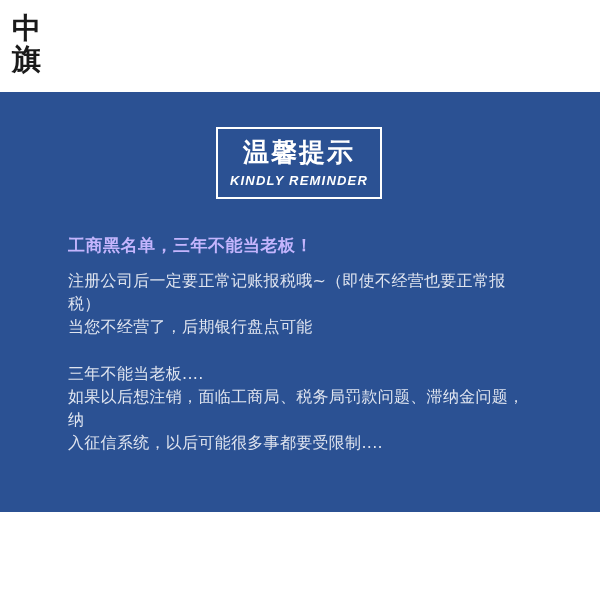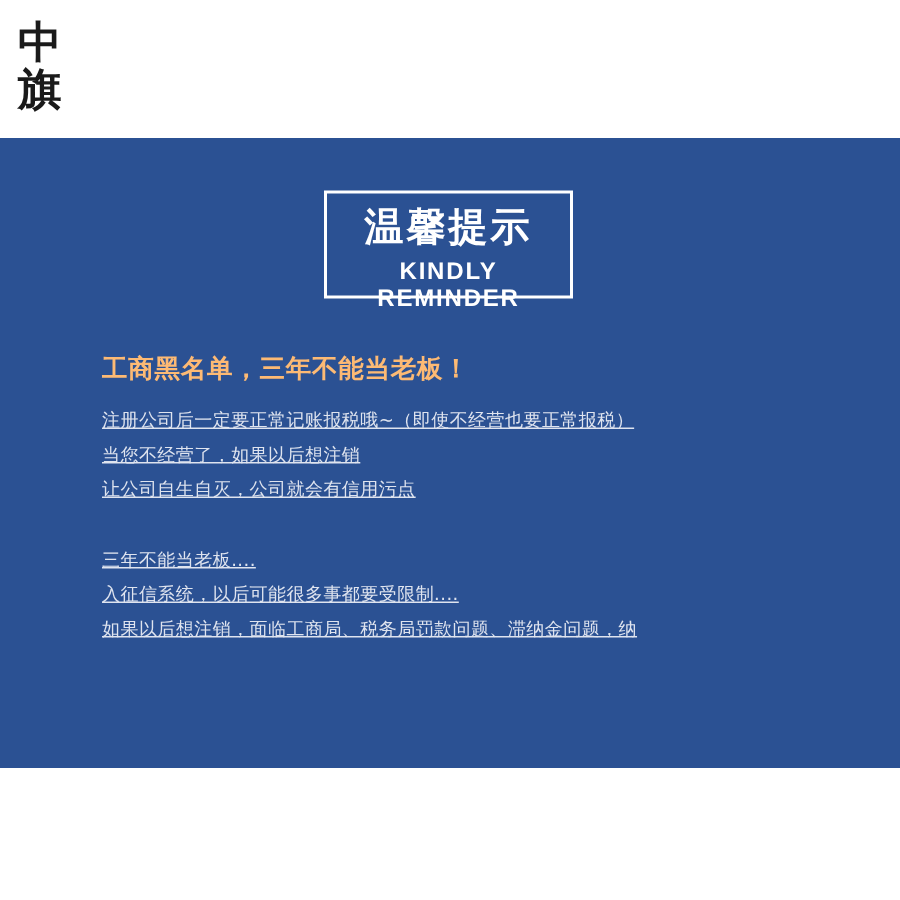--- a/index.html
+++ b/index.html
@@ -82,49 +82,49 @@
     font-family: "DejaVu Sans", sans-serif;
     font-size: 26px;
     font-weight: bold;
     color: #ffffff;
     letter-spacing: 2px;
     line-height: 1.1;
   }
   .badge-en {
     margin-top: 6px;
     font-family: "Liberation Sans", sans-serif;
-    font-size: 16px;
+    font-size: 13px;
     font-weight: bold;
     color: #ffffff;
     letter-spacing: 1.2px;
+    font-style: italic;
   }
 
   
   .content {
     position: absolute;
     left: 68px;
     top: 142px;
     width: 470px;
   }
   .sec-title {
     font-family: Liberation Sans, sans-serif;
     font-size: 17px;
     font-weight: bold;
-    color: #fdba74;
+    color: #c4b5fd;
     letter-spacing: 0.5px;
     margin: 0 0 12px 0;
   }
   .sec-line {
     font-family: "DejaVu Sans", sans-serif;
-    font-size: 12px;
+    font-size: 16px;
     color: #dfe4ef;
     line-height: 23px;
     margin: 0;
     letter-spacing: 0.3px;
-    text-decoration: underline;
   }
   .sec-gap {
     height: 24px;
   }
 </style>
 </head>
 <body>
 
 <div class="page">
 
@@ -140,30 +140,29 @@
     <div class="badge">
       <div class="badge-cn">温馨提示</div>
       <div class="badge-en">KINDLY REMINDER</div>
     </div>
 
     <div class="content">
 
       <div>
         <p class="sec-title">工商黑名单，三年不能当老板！</p>
         <p class="sec-line">注册公司后一定要正常记账报税哦~（即使不经营也要正常报税）</p>
-        <p class="sec-line">当您不经营了，如果以后想注销</p>
-        <p class="sec-line">让公司自生自灭，公司就会有信用污点</p>
+        <p class="sec-line">当您不经营了，后期银行盘点可能</p>
       </div>
 
       <div class="sec-gap"></div>
 
       <div>
         <p class="sec-line">三年不能当老板....</p>
+        <p class="sec-line">如果以后想注销，面临工商局、税务局罚款问题、滞纳金问题，纳</p>
         <p class="sec-line">入征信系统，以后可能很多事都要受限制....</p>
-        <p class="sec-line">如果以后想注销，面临工商局、税务局罚款问题、滞纳金问题，纳</p>
       </div>
 
     </div>
   </div>
 
   <div class="bottom-band"></div>
 
 </div>
 
 </body></html>

